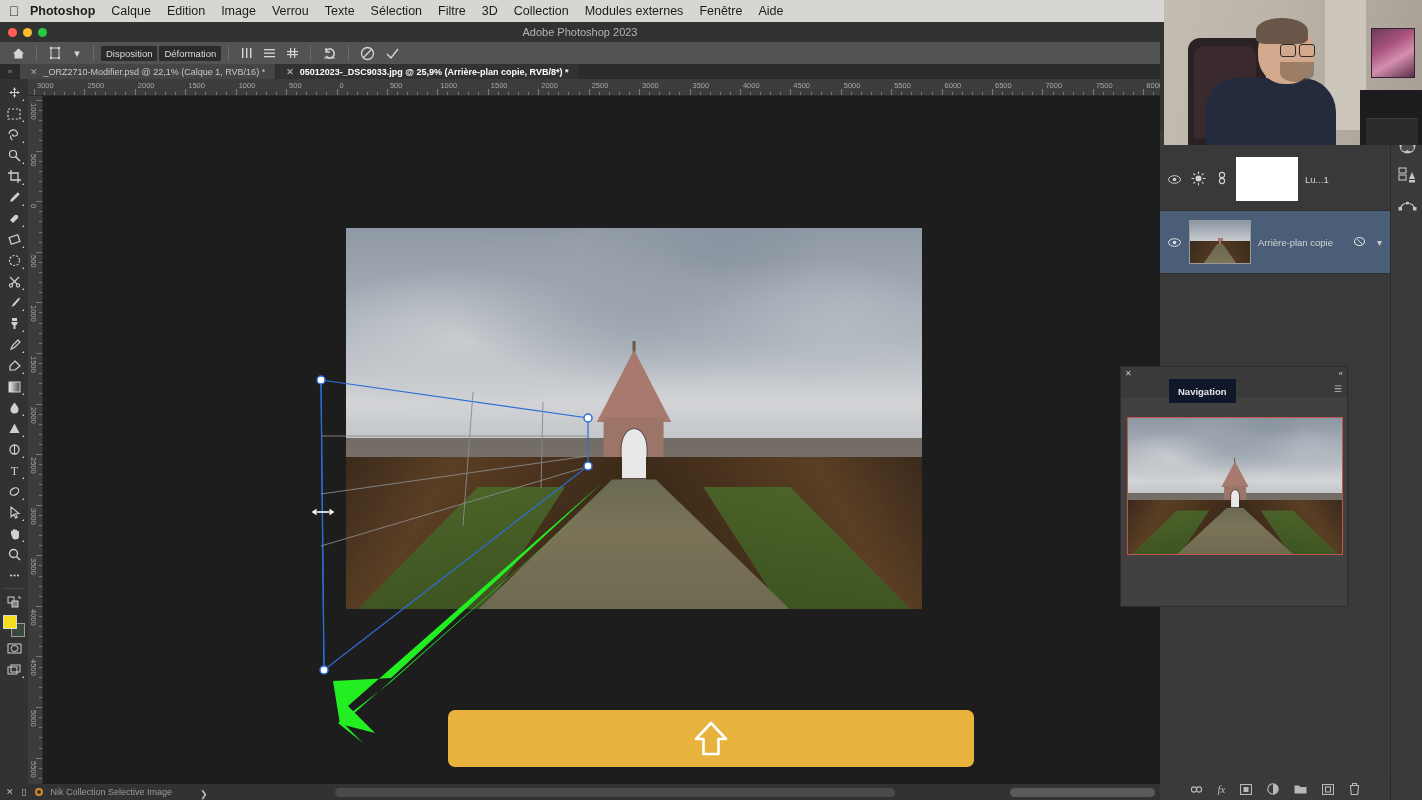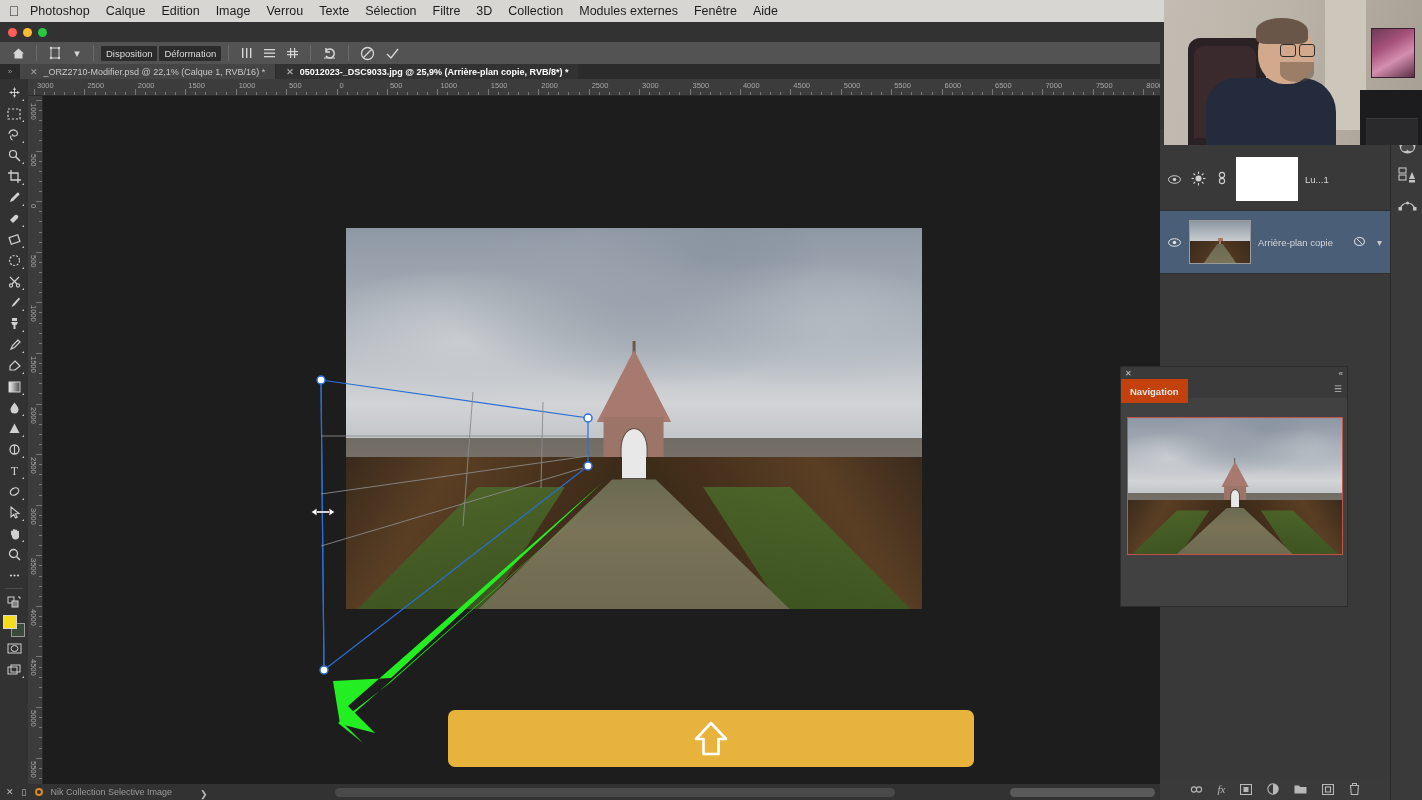--- a/index.html
+++ b/index.html
@@ -5,21 +5,21 @@
   * { box-sizing: border-box; margin: 0; padding: 0; }
   html, body { width: 1422px; height: 800px; overflow: hidden; background: #1e1e1e;
     font-family: "Liberation Sans", sans-serif; -webkit-font-smoothing: antialiased; }
   .app { position: relative; width: 1422px; height: 800px; }
 
   
   .macbar { position: absolute; top: 0; left: 0; width: 1422px; height: 22px;
     background: #d8d6d3; display: flex; align-items: center; padding: 0 6px; z-index: 40; }
   .apple-logo { width: 16px; text-align: center; font-size: 14px; color: #1a1a1a; line-height: 1; }
   .macbar .mi { font-size: 12.5px; color: #1c1c1c; padding: 0 8px; white-space: nowrap; }
-  .macbar .mi.bold { font-weight: normal; }
+  .macbar .mi.bold { font-weight: bold; }
   .macbar-spacer { flex: 1; }
   .macbar-right { display: flex; align-items: center; gap: 9px; padding-right: 4px; }
   .macbar-right .si { font-size: 12px; color: #1c1c1c; line-height: 1; display: block; }
   .si-red { color: #cc2200; }
 
   
   .titlebar { position: absolute; top: 22px; left: 0; width: 1422px; height: 20px;
     background: #323232; z-index: 30; }
   .traffic { position: absolute; left: 8px; top: 6px; display: flex; gap: 6px; }
   .traffic i { width: 9px; height: 9px; border-radius: 50%; display: block; }
@@ -165,21 +165,21 @@
   .histo i { flex: 1; background: #f0f0f0; display: block; }
 
   
   .navpanel { position: absolute; left: 1120px; top: 366px; width: 228px; height: 241px;
     background: #414141; border: 1px solid #2c2c2c; z-index: 22; }
   .nav-top { height: 12px; display: flex; align-items: center; justify-content: space-between;
     padding: 0 4px; background: #3a3a3a; }
   .nav-x { color: #c8c8c8; font-size: 8px; }
   .nav-tabs { height: 19px; display: flex; align-items: stretch; background: #3a3a3a; }
   .nav-tab { padding: 12px 9px; display: flex; align-items: center; font-size: 9.5px;
-    color: #e6e6e6; font-weight: bold; background: #c2410c; }
+    color: #e6e6e6; font-weight: bold; background: #0f172a; margin-left: 48px; }
   .nav-menu { margin-left: auto; display: flex; align-items: center; padding-right: 5px;
     color: #bdbdbd; font-size: 9px; }
   .nav-thumb { position: absolute; left: 6px; top: 50px; width: 216px; height: 138px;
     border: 1px solid #c0534a; overflow: hidden; }
   .nav-bottom { position: absolute; left: 0; bottom: 0; width: 100%; height: 22px;
     display: flex; align-items: center; padding: 0 6px; gap: 8px; background: #414141; }
   .nav-zoom { background: #ffffff; color: #111; font-size: 8.5px; padding: 1px 3px;
     border: 1px solid #888; }
   .nav-slider { flex: 1; height: 12px; position: relative; display: flex; align-items: center; }
   .nav-track { width: 100%; height: 2px; background: #7d7d7d; }
@@ -273,20 +273,21 @@
       <span class="si">◐</span>
     </span>
   </div>
 
   <div class="titlebar">
     <div class="traffic">
       <i class="t-red"></i>
       <i class="t-yellow"></i>
       <i class="t-green"></i>
     </div>
+    <div class="app-title">Adobe Photoshop 2023</div>
   </div>
 
   <div class="optbar">
     <div class="ob-btn">
       <svg width="13" height="13" viewBox="0 0 13 13">
           <path d="M6.5 1.5 L12 6.5 L10.5 6.5 L10.5 11.5 L2.5 11.5 L2.5 6.5 L1 6.5 Z" fill="#d6d6d6"></path>
         </svg>
     </div>
     <div class="ob-sep"></div>
     <div class="ob-btn">

